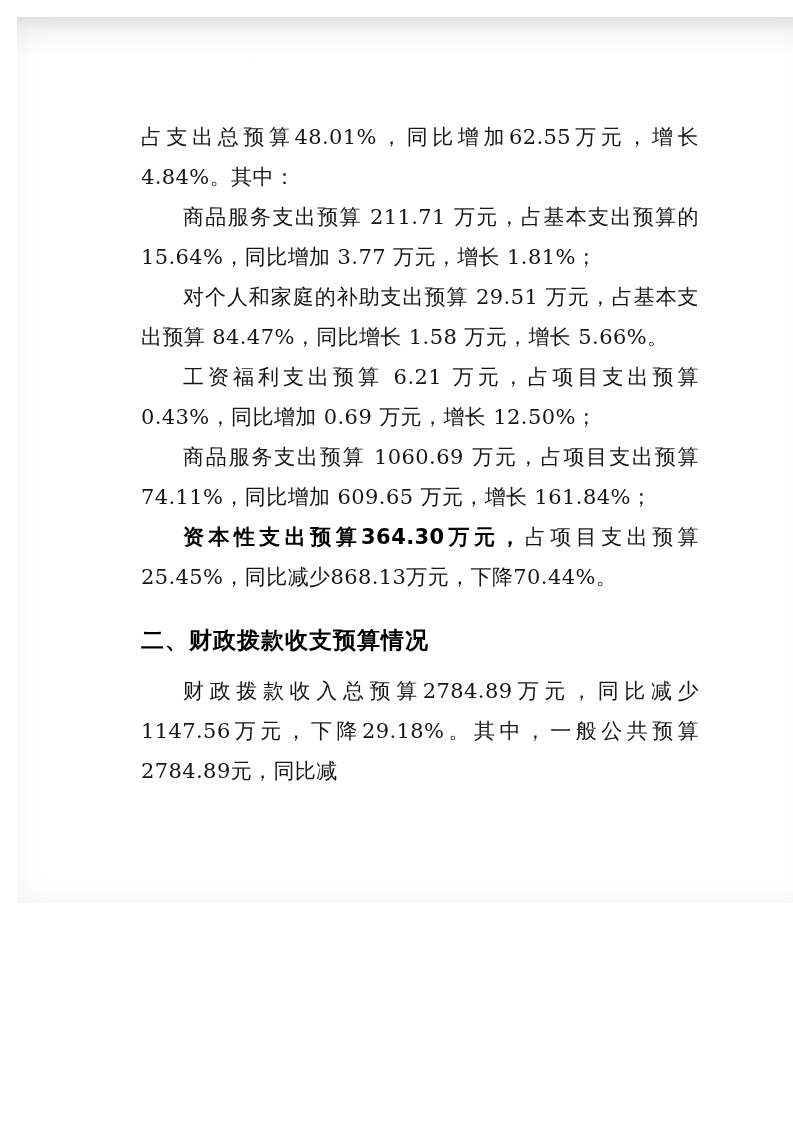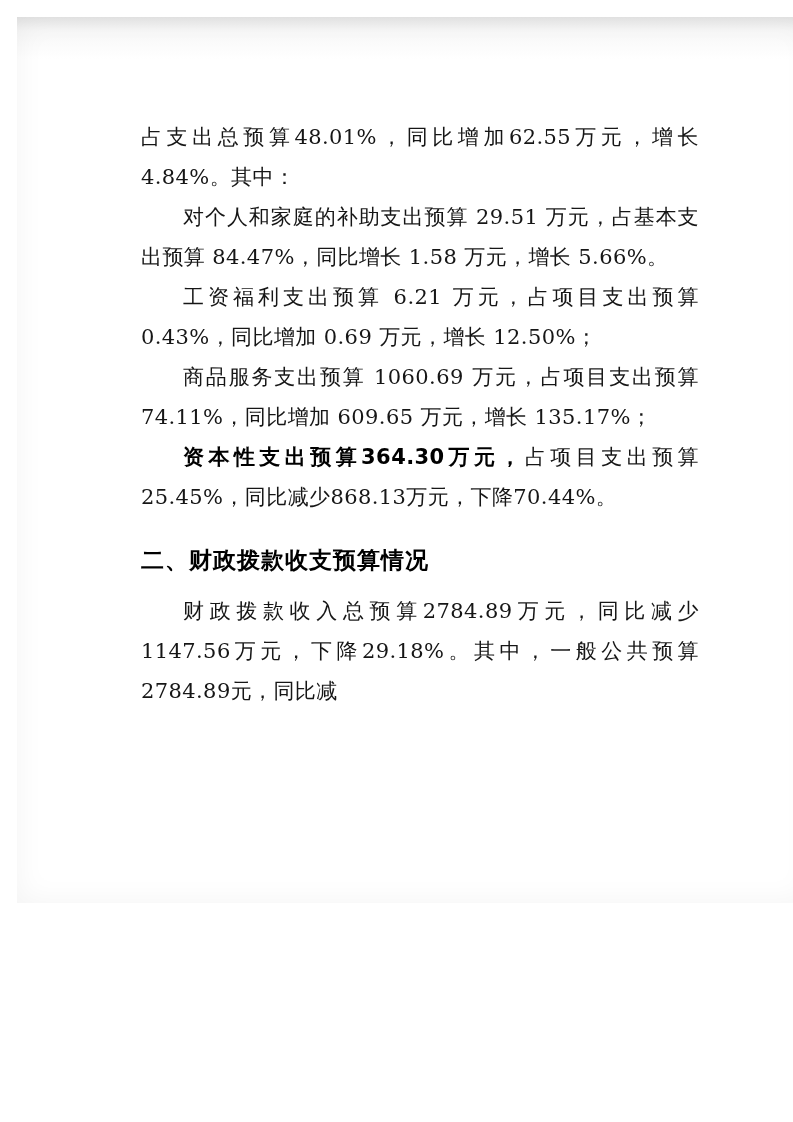--- a/index.html
+++ b/index.html
@@ -66,27 +66,28 @@
 </style>
 </head>
 <body>
 
 <div class="page">
   <div class="content">
 
     <p class="para">占支出总预算48.01%，同比增加62.55万元，增长4.84%。其中：</p>
 
 
+    <p class="para indent">商品服务支出预算 211.71 万元，占基本支出预算的 15.64%，同比增加 3.77 万元，增长 1.81%；</p>
 
     <p class="para indent">对个人和家庭的补助支出预算 29.51 万元，占基本支出预算 84.47%，同比增长 1.58 万元，增长 5.66%。</p>
 
 
     <p class="para indent">工资福利支出预算 6.21 万元，占项目支出预算 0.43%，同比增加 0.69 万元，增长 12.50%；</p>
 
-    <p class="para indent">商品服务支出预算 1060.69 万元，占项目支出预算 74.11%，同比增加 609.65 万元，增长 135.17%；</p>
+    <p class="para indent">商品服务支出预算 1060.69 万元，占项目支出预算 74.11%，同比增加 609.65 万元，增长 161.84%；</p>
 
     <p class="para indent"><span class="bold-lead">资本性支出预算364.30万元，</span><span>占项目支出预算25.45%，同比减少868.13万元，下降70.44%。</span></p>
 
     <h2 class="heading">二、财政拨款收支预算情况</h2>
 
     <p class="para indent">财政拨款收入总预算2784.89万元，同比减少1147.56万元，下降29.18%。其中，一般公共预算2784.89元，同比减</p>
 
   </div>
 
   <div class="footer">9/20</div>

